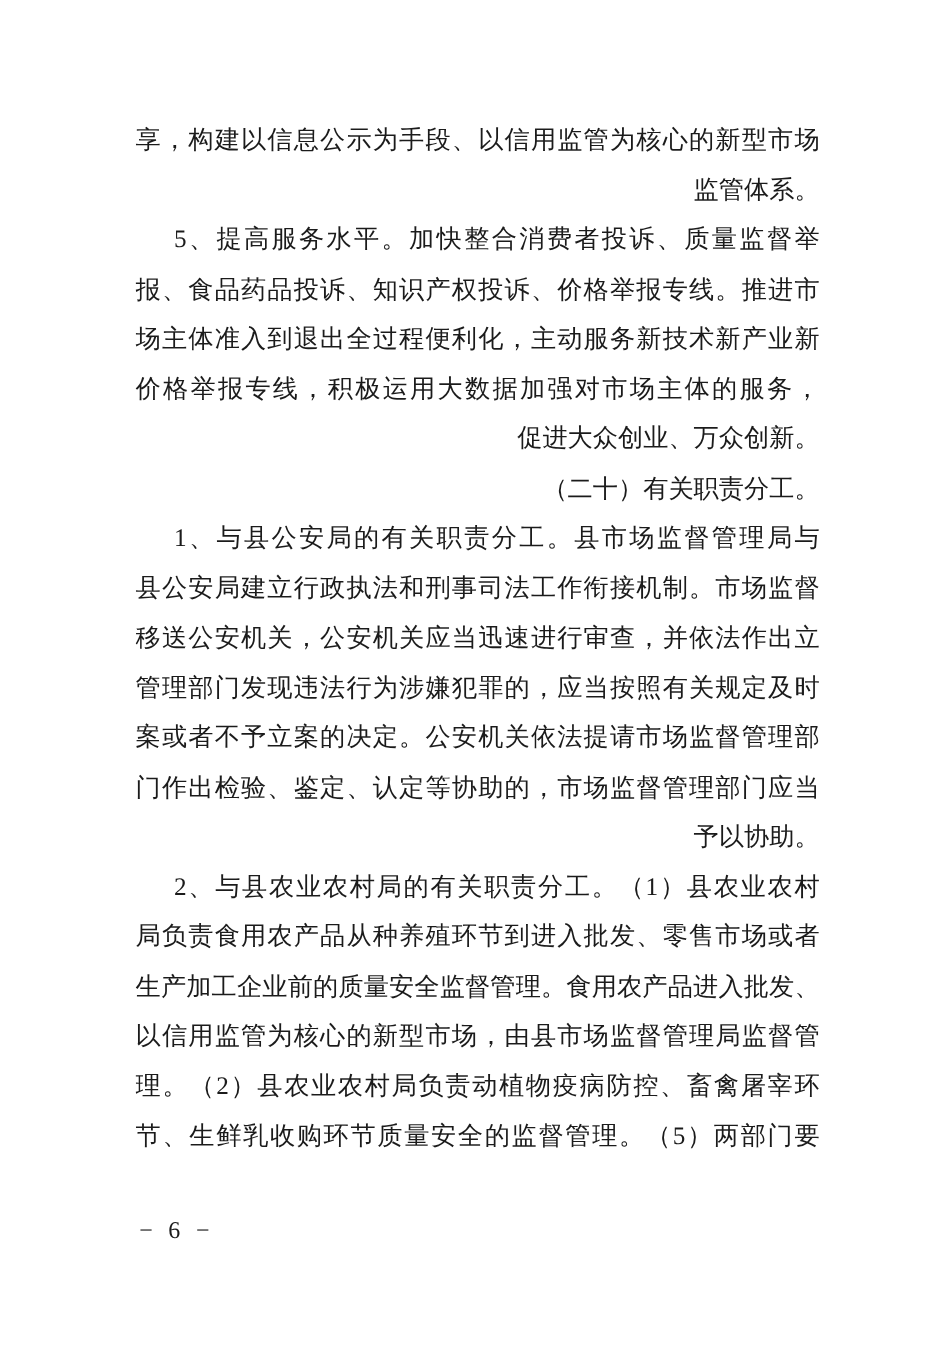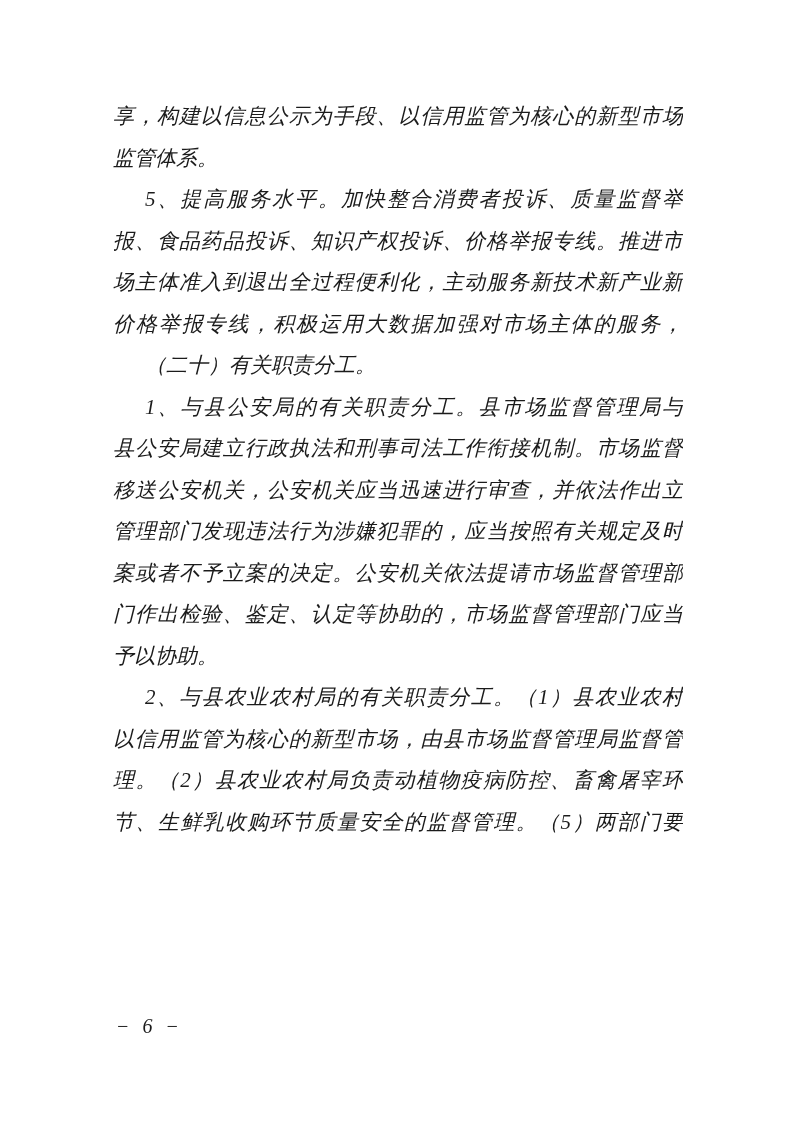--- a/index.html
+++ b/index.html
@@ -11,35 +11,34 @@
     width: 793px;
     height: 1122px;
     font-family: "Liberation Serif", "DejaVu Serif", serif;
   }
   .page {
     position: relative;
     width: 793px;
     height: 1122px;
     background: #ffffff;
     overflow: hidden;
-    font-style: italic;
   }
   .content {
     position: absolute;
     left: 113px;
     top: 96px;
     width: 570px;
     color: #1b1b1b;
     font-size: 21px;
     line-height: 41.5px;
   }
   .line {
     height: 41.5px;
     overflow: hidden;
-    text-align: left;
+    text-align: right;
   }
   .line.fill {
     text-align: justify;
     text-align-last: justify;
   }
   .line.indent {
     text-indent: 32px;
   }
   .page-number {
     position: absolute;
@@ -56,27 +55,30 @@
 <body>
 
 <div class="page">
   <div class="content">
       <div class="line fill">享，构建以信息公示为手段、以信用监管为核心的新型市场</div>
       <div class="line">监管体系。</div>
       <div class="line indent fill">5、提高服务水平。加快整合消费者投诉、质量监督举</div>
       <div class="line fill">报、食品药品投诉、知识产权投诉、价格举报专线。推进市</div>
       <div class="line fill">场主体准入到退出全过程便利化，主动服务新技术新产业新</div>
       <div class="line fill">价格举报专线，积极运用大数据加强对市场主体的服务，</div>
+      <div class="line">促进大众创业、万众创新。</div>
       <div class="line indent">（二十）有关职责分工。</div>
       <div class="line indent fill">1、与县公安局的有关职责分工。县市场监督管理局与</div>
       <div class="line fill">县公安局建立行政执法和刑事司法工作衔接机制。市场监督</div>
       <div class="line fill">移送公安机关，公安机关应当迅速进行审查，并依法作出立</div>
       <div class="line fill">管理部门发现违法行为涉嫌犯罪的，应当按照有关规定及时</div>
       <div class="line fill">案或者不予立案的决定。公安机关依法提请市场监督管理部</div>
       <div class="line fill">门作出检验、鉴定、认定等协助的，市场监督管理部门应当</div>
       <div class="line">予以协助。</div>
       <div class="line indent fill">2、与县农业农村局的有关职责分工。（1）县农业农村</div>
+      <div class="line fill">局负责食用农产品从种养殖环节到进入批发、零售市场或者</div>
+      <div class="line fill">生产加工企业前的质量安全监督管理。食用农产品进入批发、</div>
       <div class="line fill">以信用监管为核心的新型市场，由县市场监督管理局监督管</div>
       <div class="line fill">理。（2）县农业农村局负责动植物疫病防控、畜禽屠宰环</div>
       <div class="line fill">节、生鲜乳收购环节质量安全的监督管理。（5）两部门要</div>
     </div>
   <div class="page-number">− 6 −</div>
 </div>
 
 </body></html>

